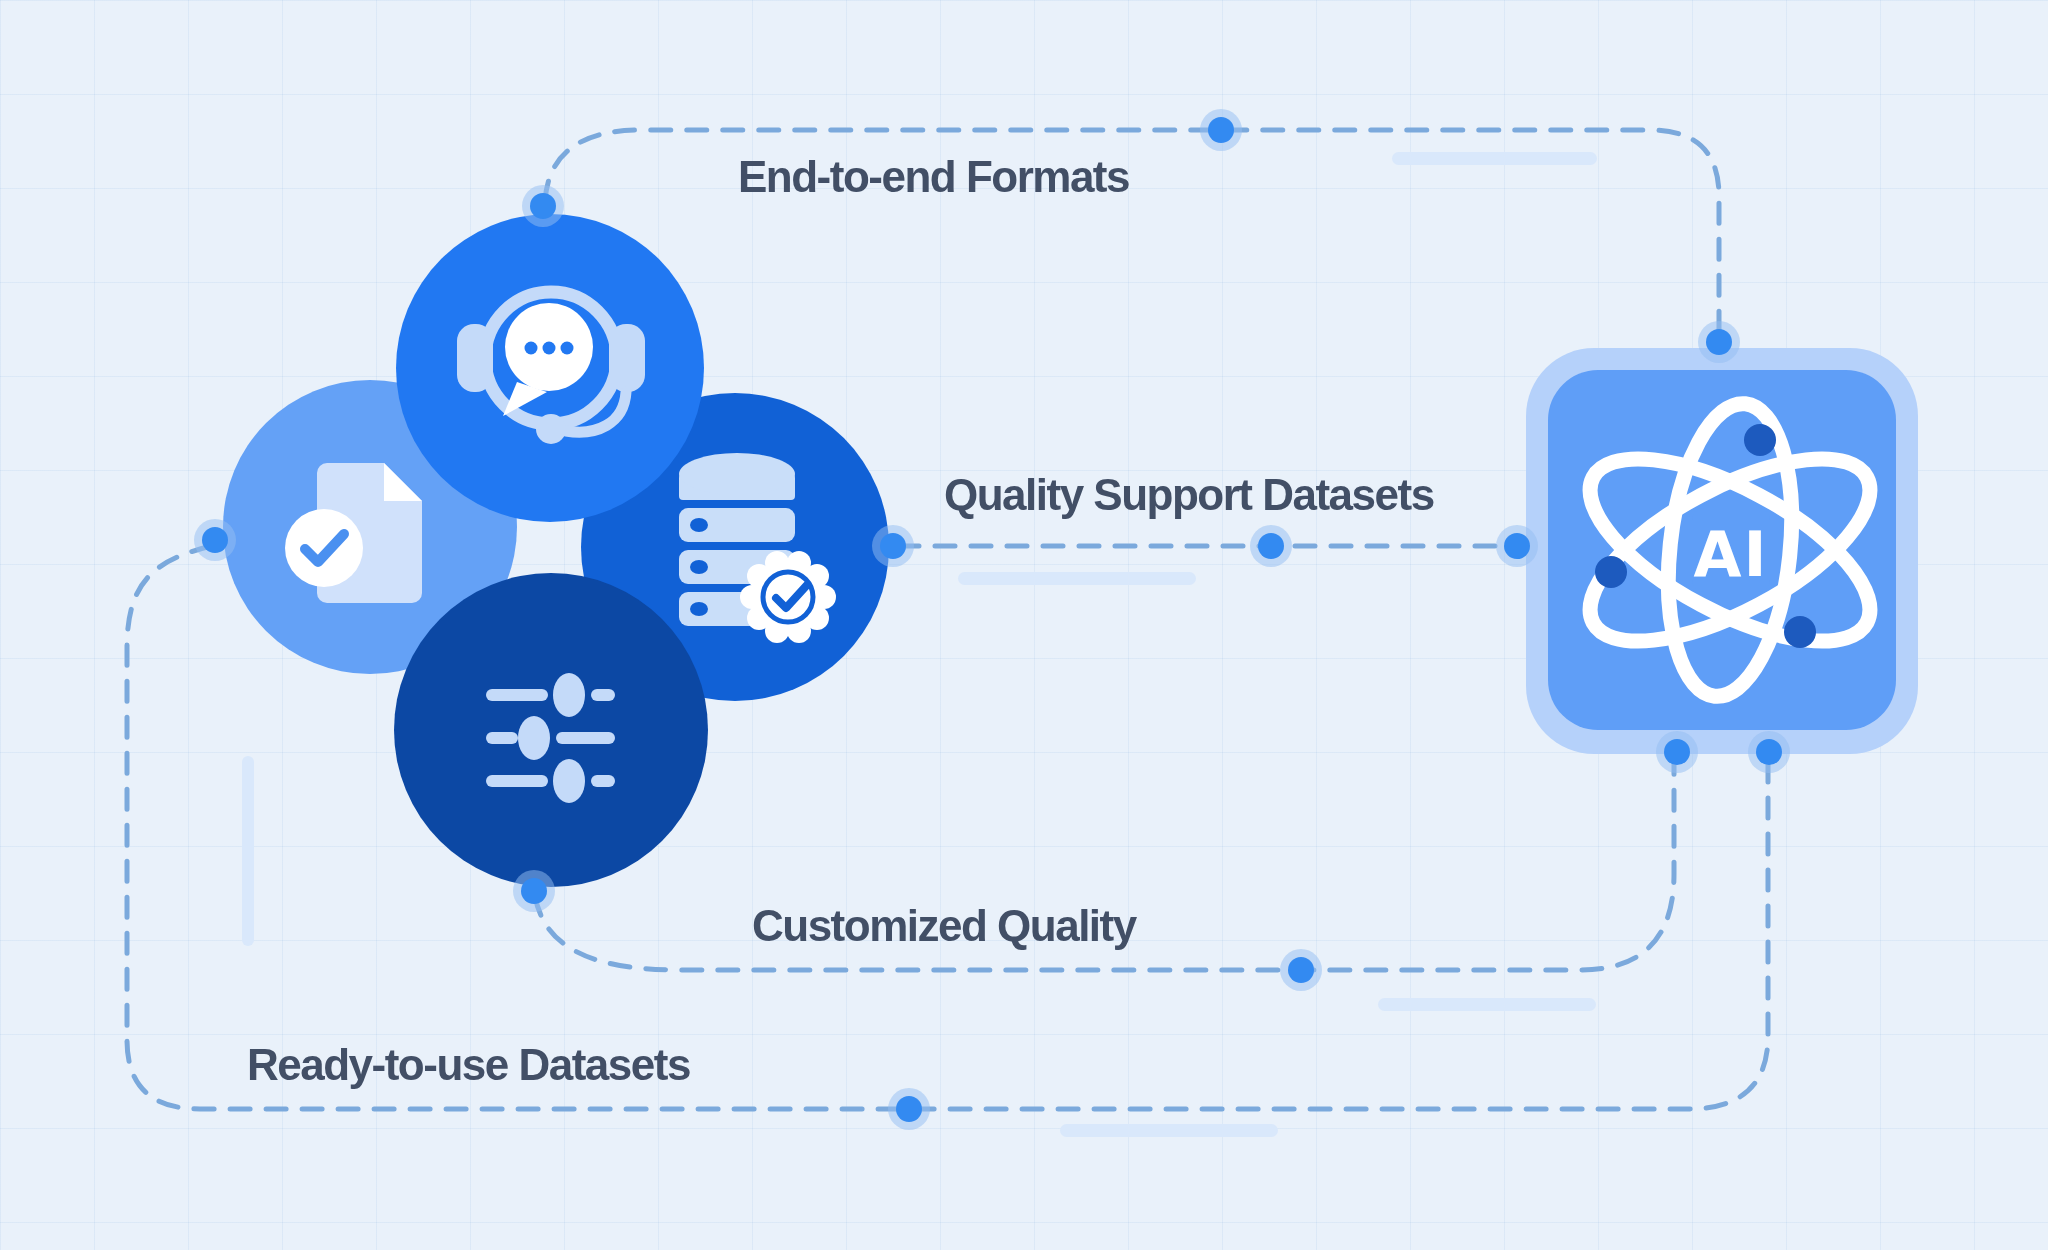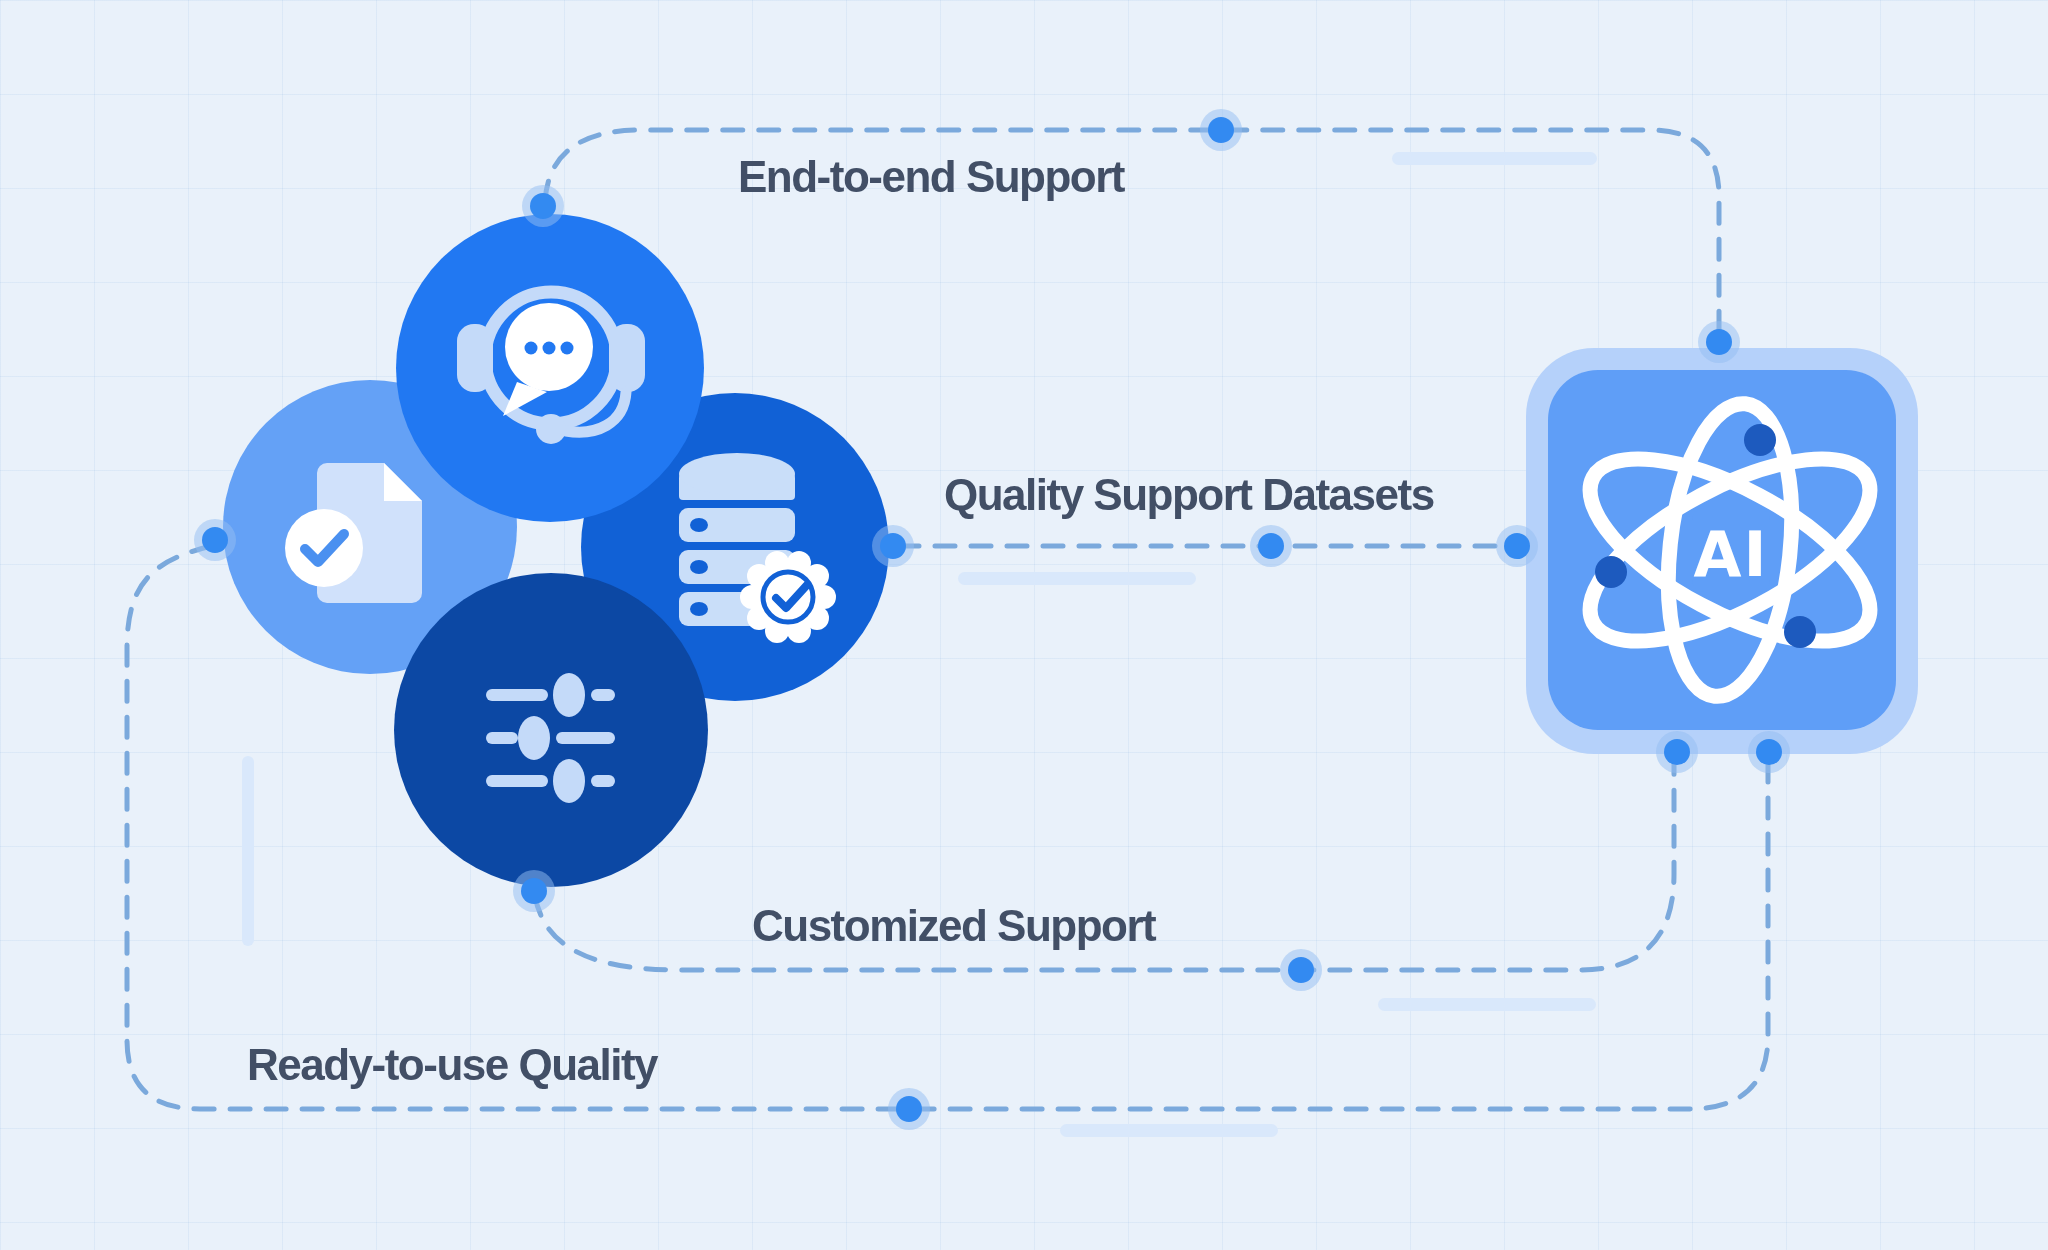--- a/index.html
+++ b/index.html
@@ -159,17 +159,17 @@
       <use href="#dot" x="1517" y="546"></use>
       <use href="#dot" x="534" y="891"></use>
       <use href="#dot" x="1301" y="970"></use>
       <use href="#dot" x="1677" y="752"></use>
       <use href="#dot" x="1769" y="752"></use>
       <use href="#dot" x="215" y="540"></use>
       <use href="#dot" x="909" y="1109"></use>
     </g>
   </svg>
 
-  <div class="label" style="left:738px;top:155px;">End-to-end Support</div>
+  <div class="label" style="left:738px;top:155px;">End-to-end Formats</div>
   <div class="label" style="left:944px;top:473px;">Quality Support Datasets</div>
-  <div class="label" style="left:752px;top:904px;">Customized Support</div>
-  <div class="label" style="left:247px;top:1043px;">Ready-to-use Quality</div>
+  <div class="label" style="left:752px;top:904px;">Customized Quality</div>
+  <div class="label" style="left:247px;top:1043px;">Ready-to-use Datasets</div>
 </div>
 
 </body></html>

